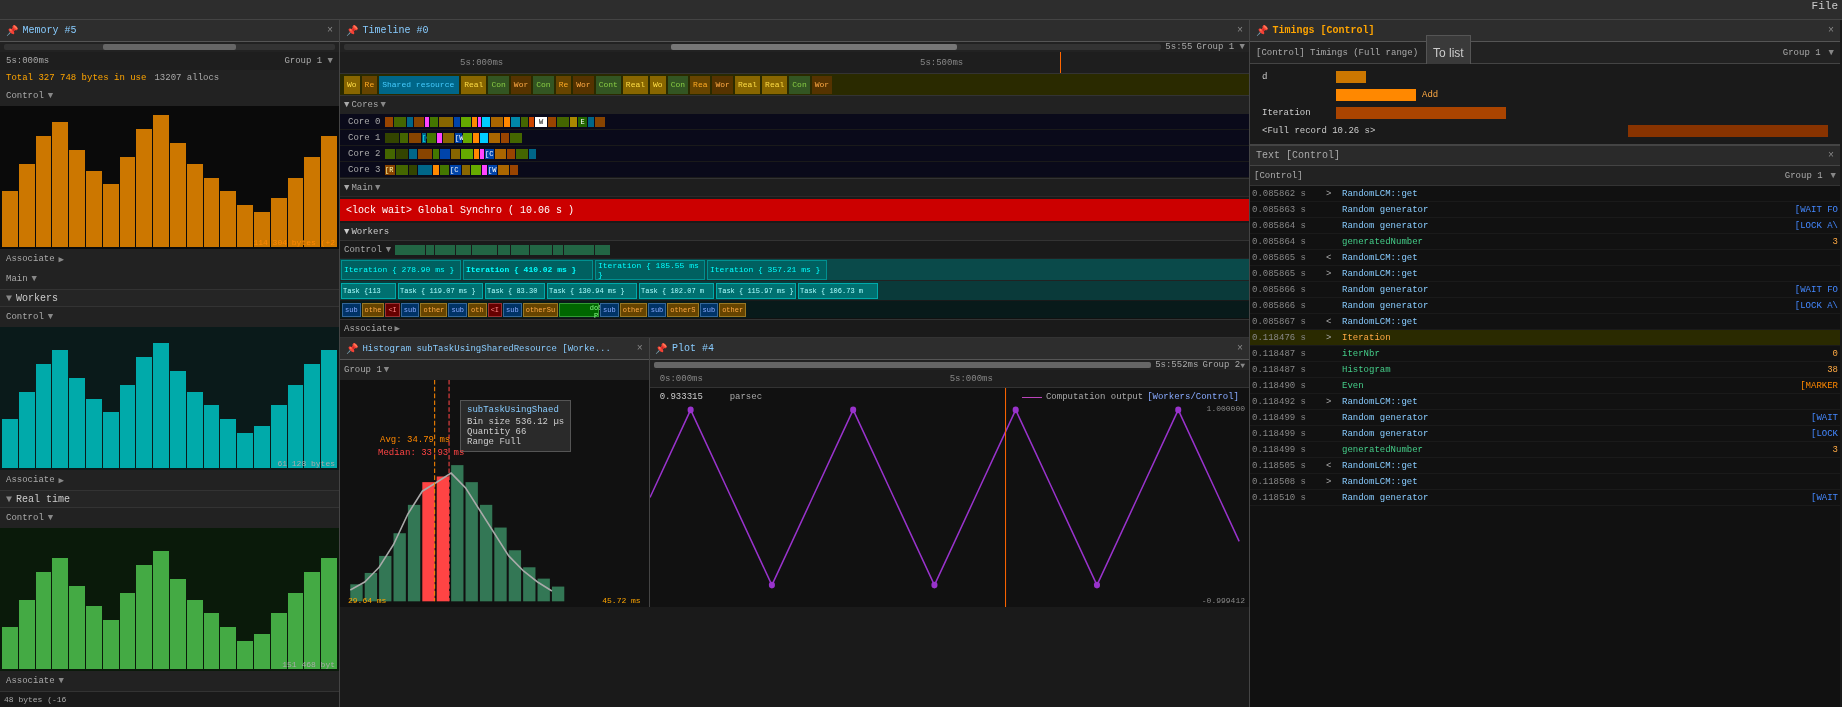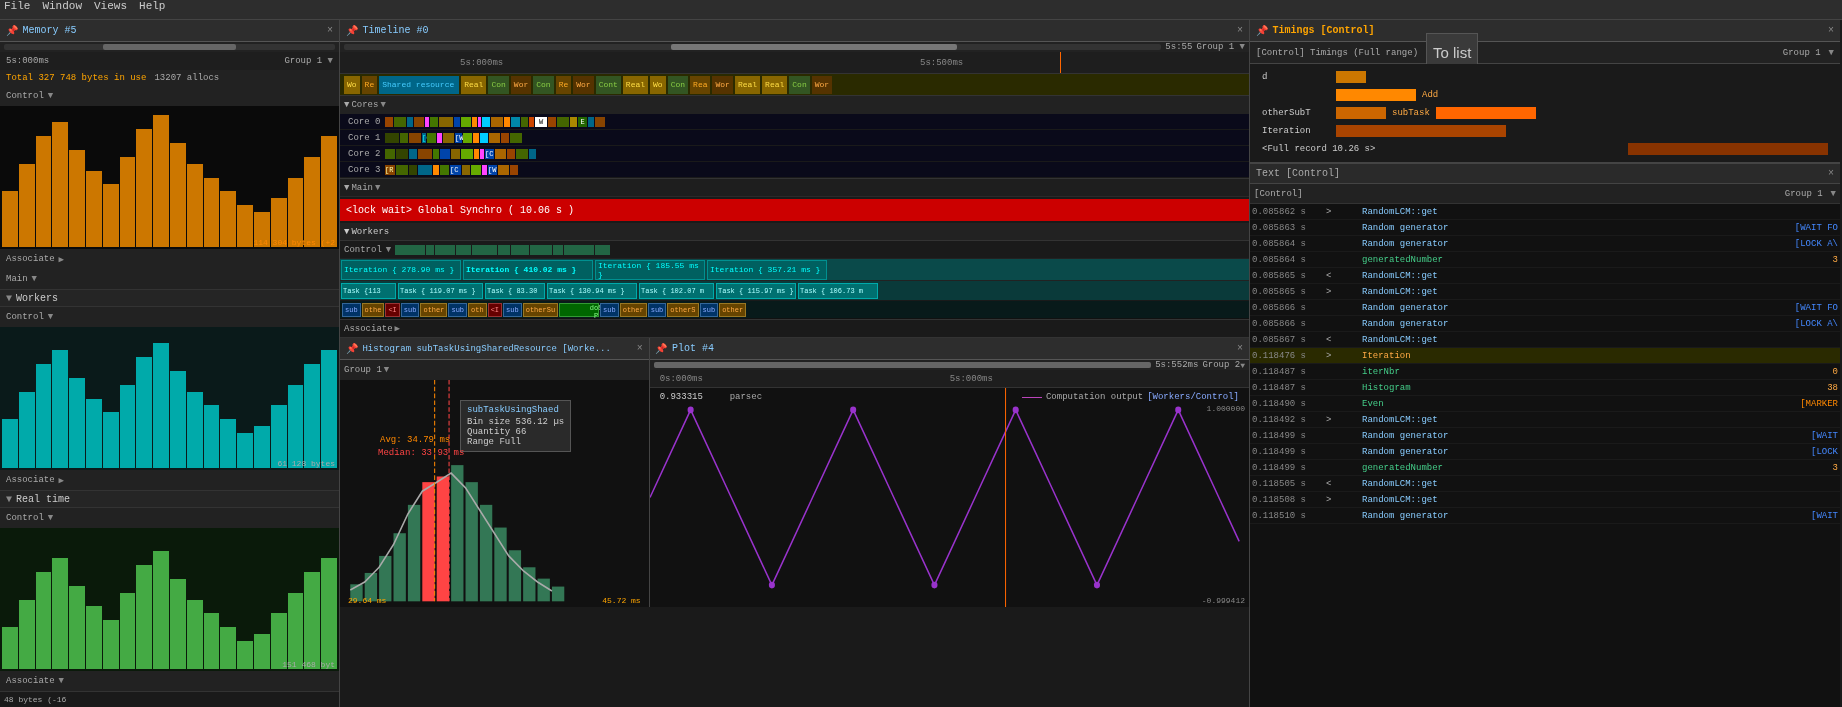--- a/index.html
+++ b/index.html
@@ -7,26 +7,27 @@
       background: #1a1a1a;
       color: #ccc;
       font-family: 'Courier New', monospace;
       font-size: 10px;
       overflow: hidden;
       width: 1842px;
       height: 707px;
     }
     .menubar {
       display: flex;
-      align-items: flex-start;
+      align-items: flex-end;
       background: #2d2d2d;
       height: 20px;
       border-bottom: 1px solid #444;
       padding: 0 4px;
       gap: 12px;
+      flex-direction: column;
     }
     .menubar span { color: #ccc; cursor: pointer; font-size: 11px; }
     .main-layout {
       display: flex;
       width: 1842px;
       height: 687px;
     }
     
     .panel-memory {
       width: 340px;
@@ -367,29 +368,29 @@
       display: flex;
       height: 16px;
       align-items: center;
       border-bottom: 1px solid #1a1a1a;
       font-size: 9px;
       padding: 0 2px;
       gap: 4px;
     }
     .log-time { color: #888; width: 70px; flex-shrink: 0; }
     .log-direction { color: #aaa; width: 12px; flex-shrink: 0; }
-    .log-name { color: #88ccff; flex: 1; margin-left: 20px; }
+    .log-name { color: #88ccff; flex: 1; }
     .log-value { color: #ffaa44; }
     .log-value-blue { color: #4488ff; }
     .log-value-orange { color: #ff8800; }
     .btn-small {
       background: #3a3a3a;
       border: 1px solid #555;
       color: #ccc;
-      font-size: 15px;
+      font-size: 12px;
       padding: 10px 6px;
       cursor: pointer;
     }
     .highlighted-row { background: #2a2a00; }
     
     .shared-resource-bar {
       display: flex;
       align-items: center;
       height: 22px;
       background: #2a2a00;
@@ -981,26 +982,20 @@
       <div class="timing-bar-row">
         <span class="timing-bar-label">d</span>
         <div class="timing-bar-fill" style="width:30px;background:#cc7700;"></div>
       </div>
       <div class="timing-bar-row">
         <span class="timing-bar-label"></span>
         <div class="timing-bar-fill" style="width:80px;background:#ff8800;"></div>
         <span style="font-size:9px;color:#ffaa44;margin-left:2px;">Add</span>
       </div>
       <div class="timing-bar-row">
-        <span class="timing-bar-label">otherSubT</span>
-        <div class="timing-bar-fill" style="width:50px;background:#cc6600;"></div>
-        <span style="font-size:9px;color:#ffaa44;margin-left:2px;">subTask</span>
-        <div class="timing-bar-fill" style="width:100px;background:#ff6600;margin-left:2px;"></div>
-      </div>
-      <div class="timing-bar-row">
         <span class="timing-bar-label">Iteration</span>
         <div class="timing-bar-fill" style="width:170px;background:#aa4400;"></div>
       </div>
       <div class="timing-bar-row">
         <span style="font-size:9px;color:#ccc;flex:1;">&lt;Full record 10.26 s&gt;</span>
         <div class="timing-bar-fill" style="width:200px;background:#883300;"></div>
       </div>
     </div>
 
     <div class="text-panel-header">

